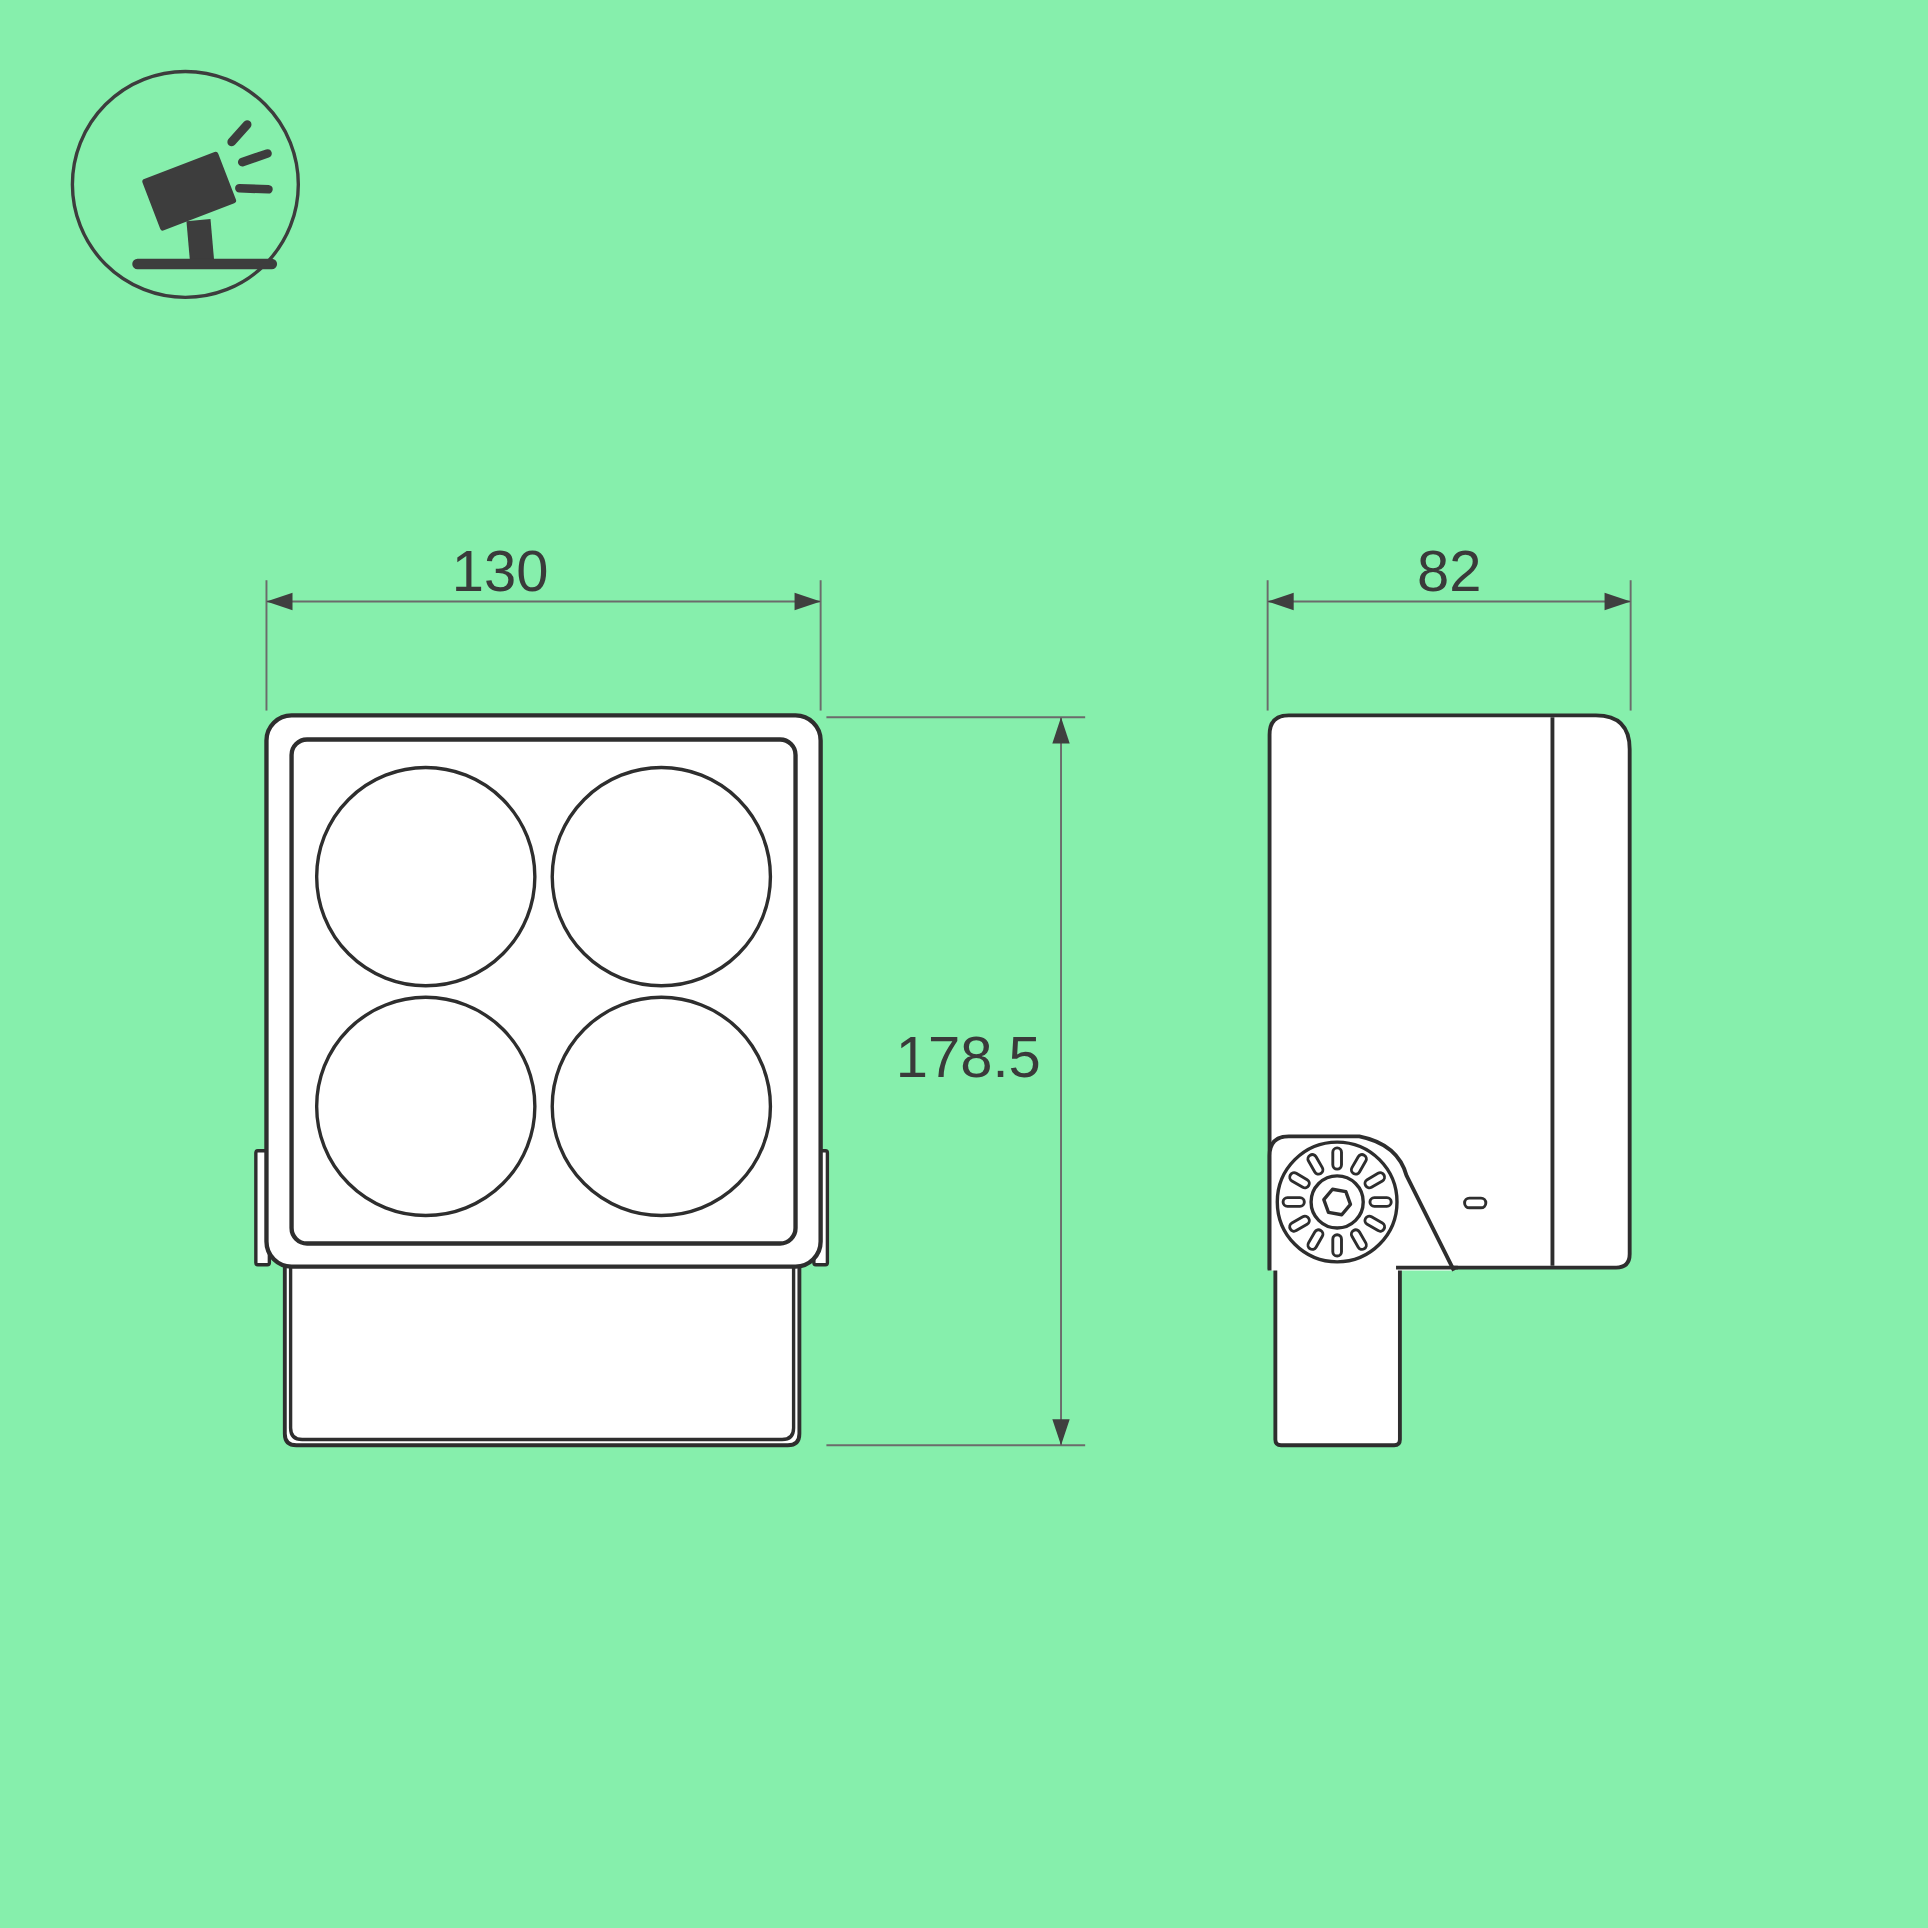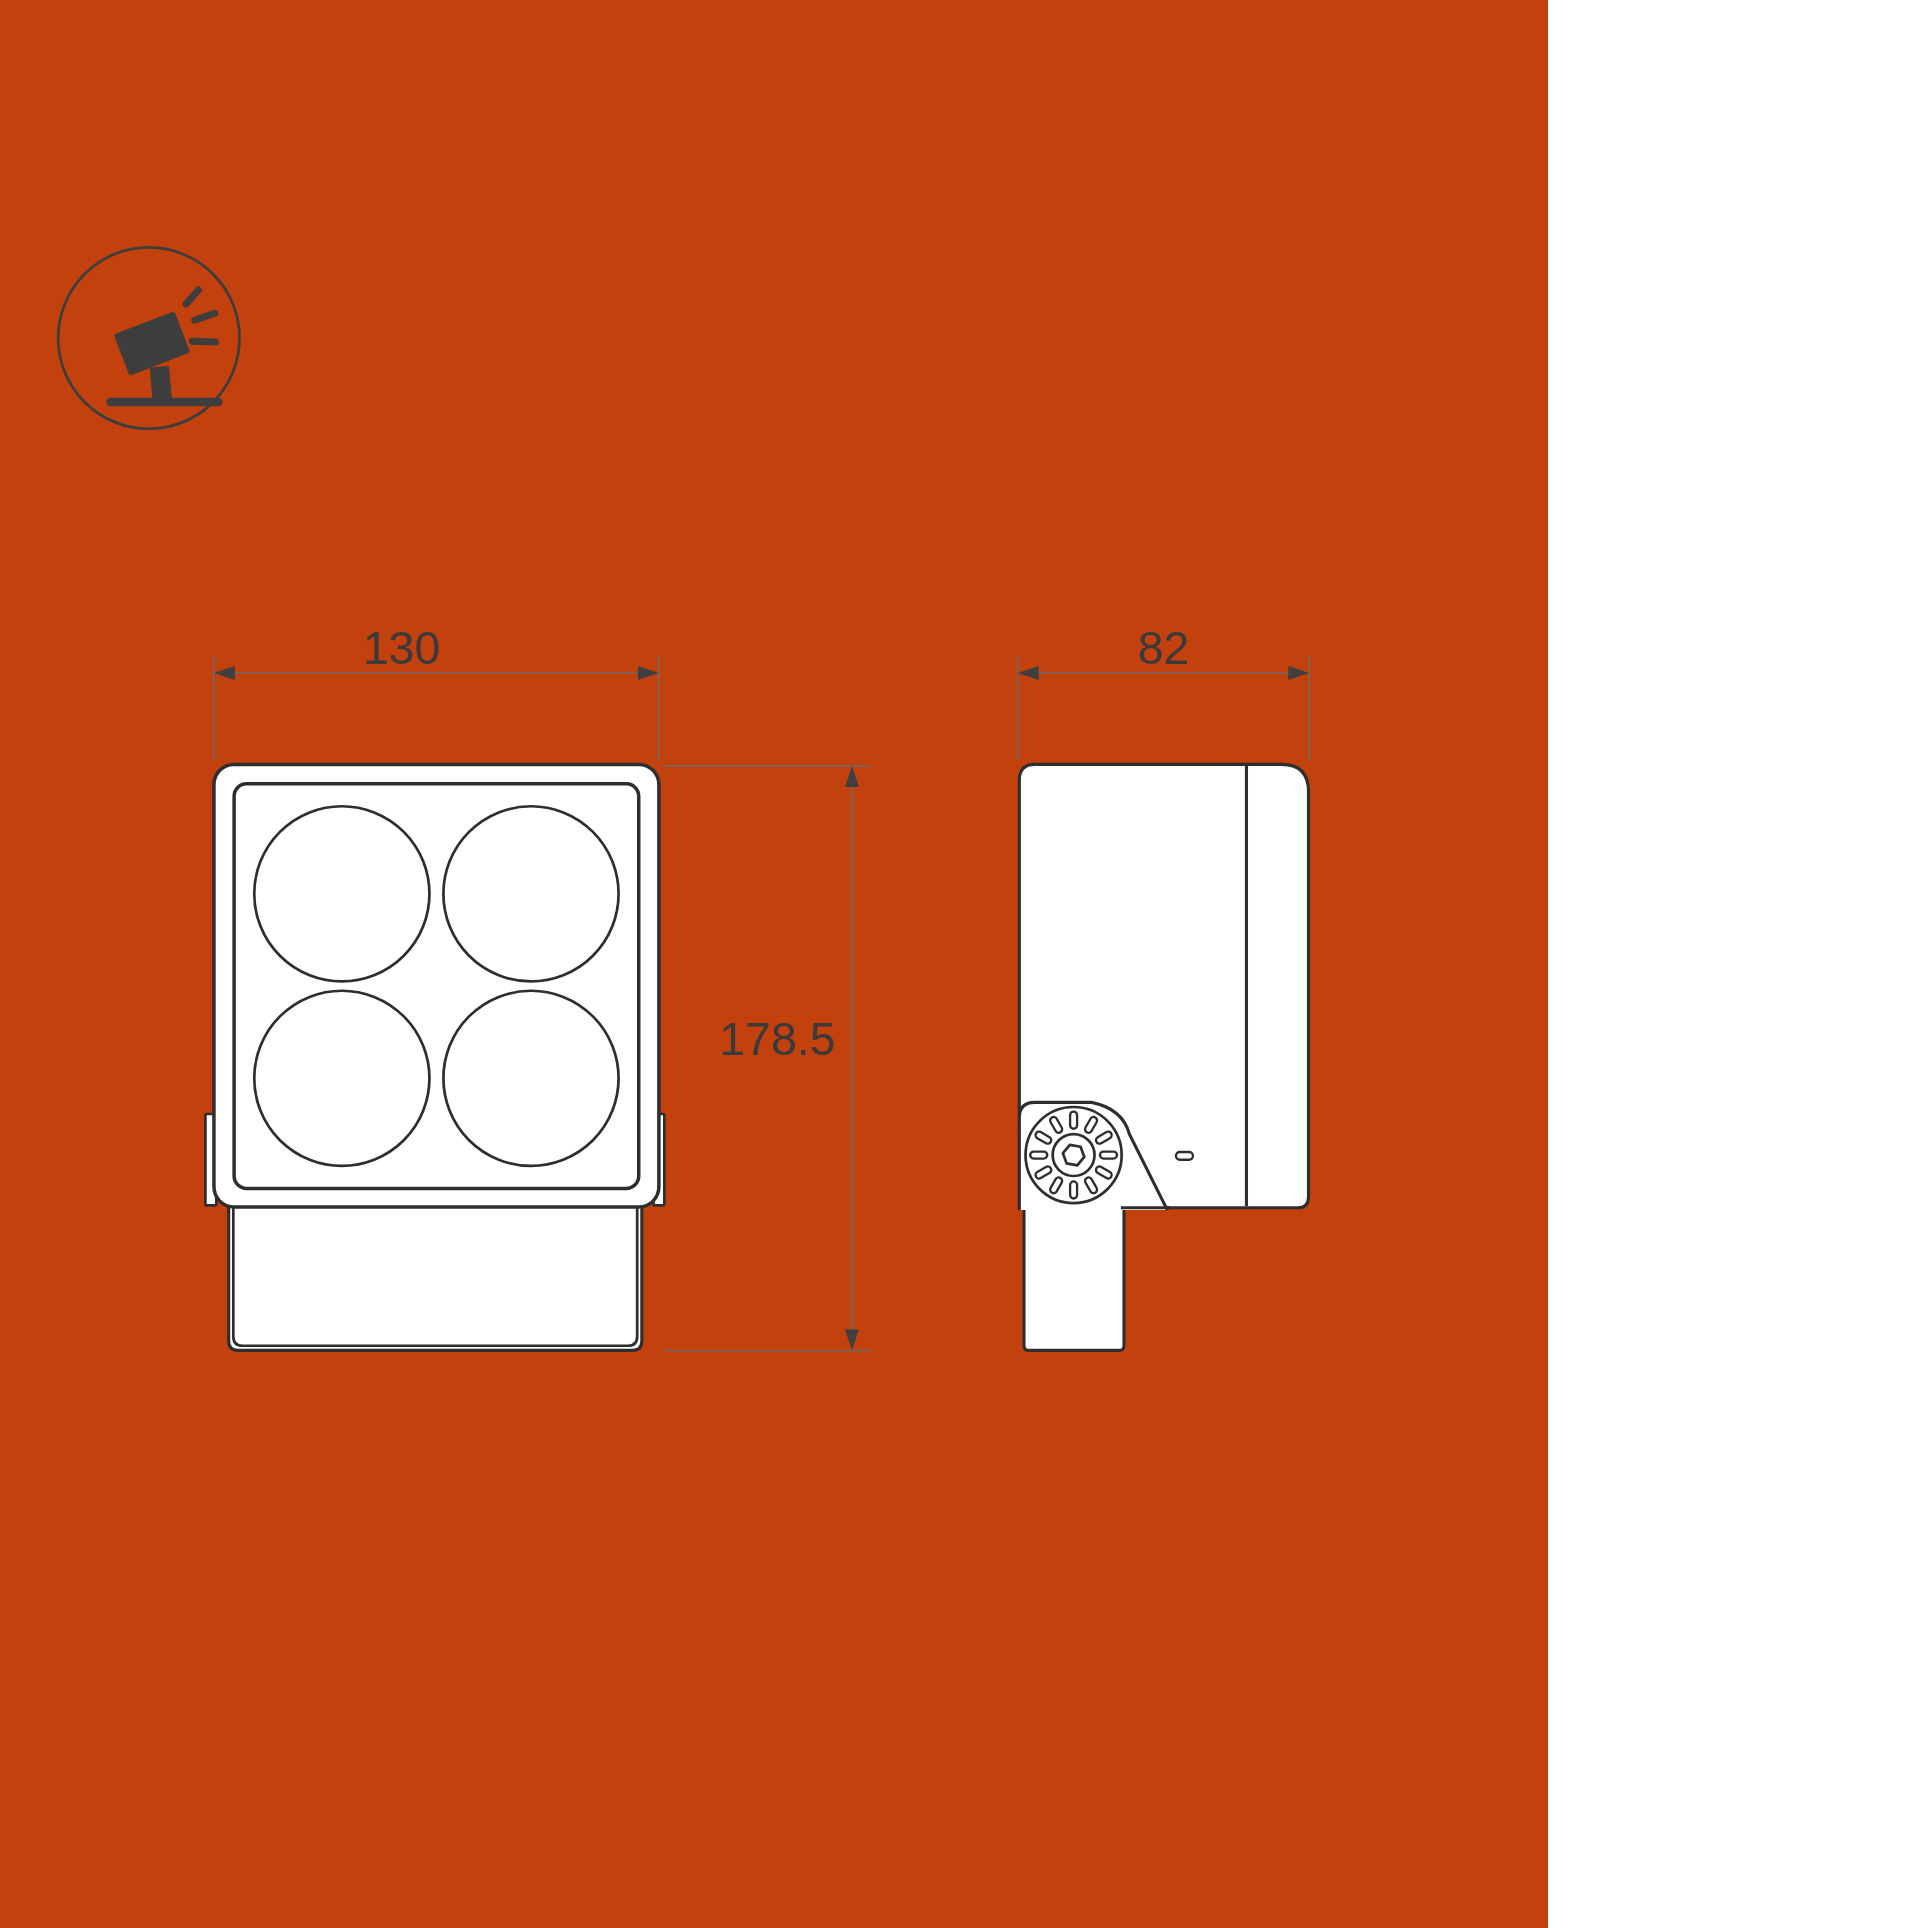--- a/index.html
+++ b/index.html
@@ -2,23 +2,23 @@
 <html><head>
 <meta charset="utf-8">
 <style>
   html, body {
     margin: 0;
     padding: 0;
     background: #ffffff;
   }
   .canvas {
     position: relative;
-    width: 1548px;
+    width: 1928px;
     height: 1928px;
-    background: #c2410c;
+    background: #86efac;
     font-family: "Liberation Sans", sans-serif;
   }
   .canvas svg {
     position: absolute;
     inset: 0;
     width: 100%;
     height: 100%;
   }
   .dim-text {
     font-family: "Liberation Sans", sans-serif;

